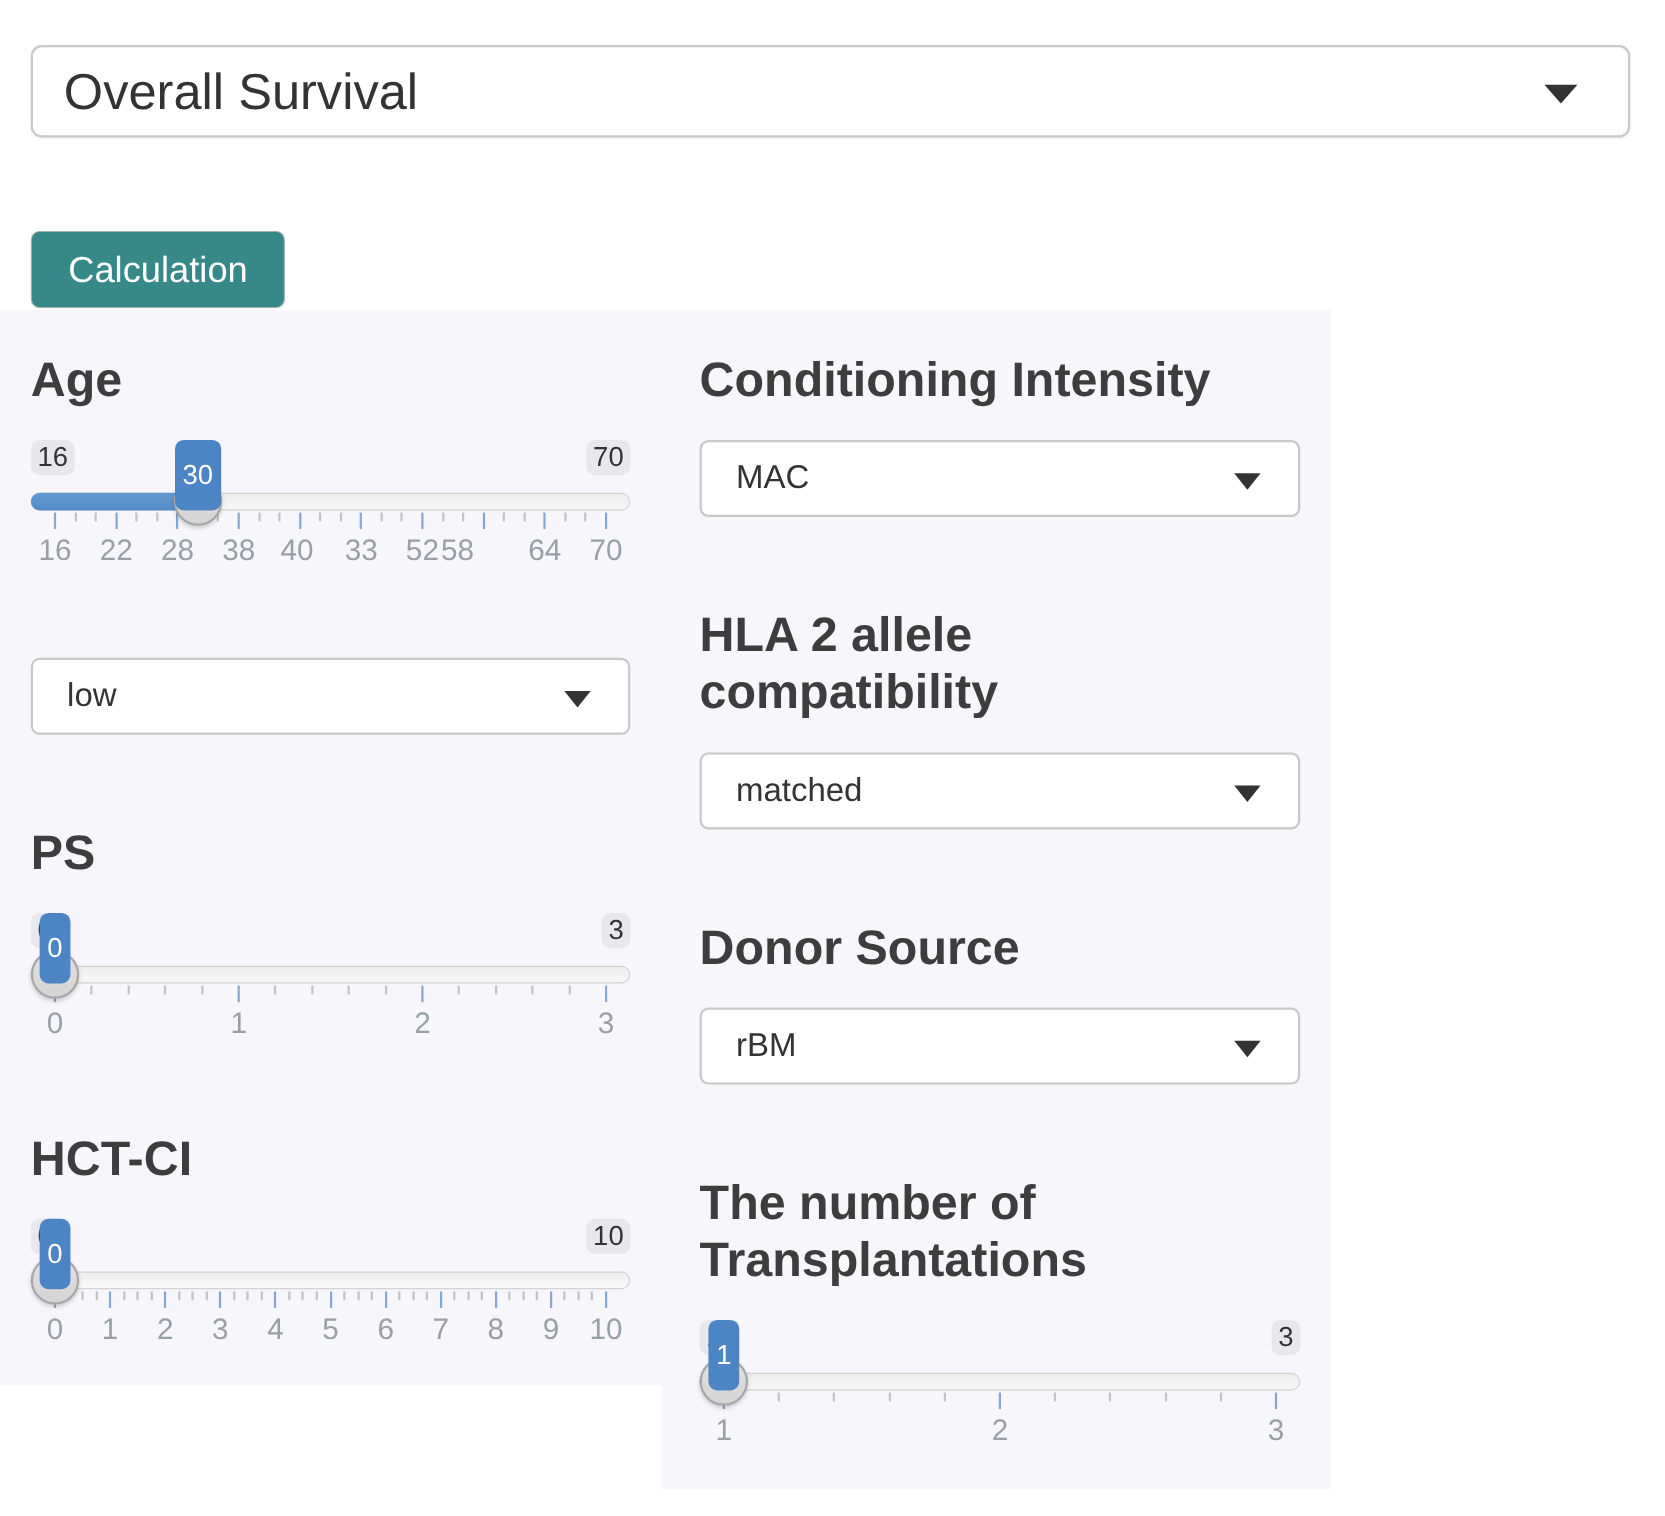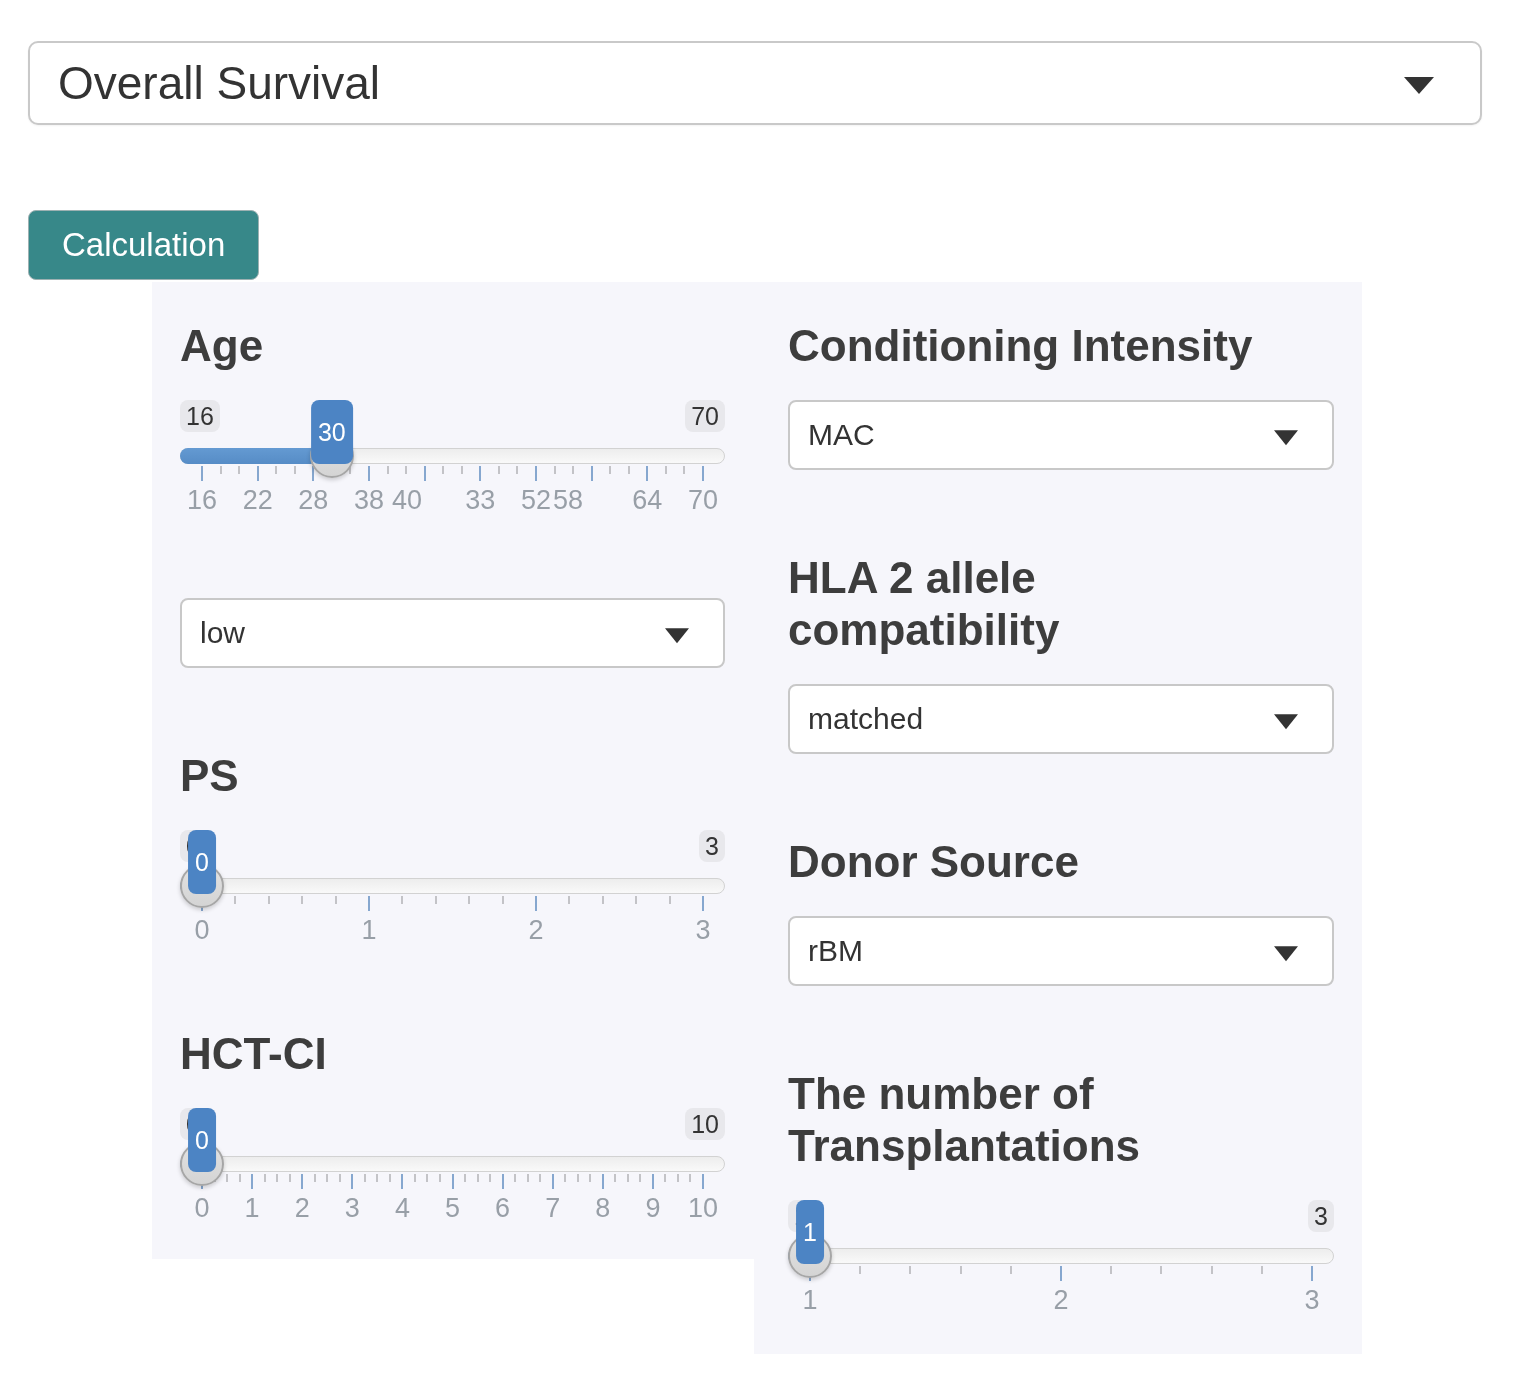--- a/index.html
+++ b/index.html
@@ -27,37 +27,37 @@
   
   .calc-btn{
     box-sizing:border-box;
     margin:85px 0 0 28px;height:70px;
     display:inline-flex;align-items:center;justify-content:center;
     padding:0 33px;
     background:#378889;border:1px solid #9db1b2;border-radius:8px;
     color:#fff;font-size:33px;cursor:pointer;
   }
   
-  .panel{display:flex;align-items:flex-start;margin-top:2px;justify-content:center;}
+  .panel{display:flex;align-items:flex-start;margin-top:2px;}
   .col{box-sizing:border-box;background:#f6f6fb;}
   .col-left{width:602px;padding:38px 29px 35px 28px;}
   .col-right{width:608px;padding:38px 28px 38px 34px;}
   .group{margin-bottom:82px;}
   .group:last-child{margin-bottom:0;}
   .ctl-label{
     margin:0 0 28px 0;max-width:520px;
     font-size:44px;line-height:52px;font-weight:700;color:#3d3d3d;
   }
   
   .select{
     box-sizing:border-box;position:relative;
     width:100%;height:70px;
     background:#fff;border:2px solid #c8c8c8;border-radius:8px;
     display:flex;align-items:center;
-    padding:0 70px 0 18px;
+    padding:0 70px 0 31px;
     font-size:30px;color:#333;cursor:pointer;
   }
   .select .caret{
     position:absolute;right:34px;top:50%;transform:translateY(-32%);
     width:0;height:0;border-left:12px solid transparent;border-right:12px solid transparent;
     border-top:15px solid #333;
   }
   
   .irs{position:relative;width:100%;}
   .irs-labels{position:relative;height:32px;margin-bottom:16px;font-size:25px;}
@@ -159,21 +159,21 @@
             <span class="irs-tick major" style="left: 467.333px;"></span>
             <span class="irs-tick minor" style="left: 485.889px;"></span>
             <span class="irs-tick minor" style="left: 504.444px;"></span>
             <span class="irs-tick major" style="left: 523px;"></span>
           </div>
         <div class="irs-tick-labels">
             <span class="irs-tick-label" style="left: 22px;">16</span>
             <span class="irs-tick-label" style="left: 77.6667px;">22</span>
             <span class="irs-tick-label" style="left: 133.333px;">28</span>
             <span class="irs-tick-label" style="left: 189px;">38</span>
-            <span class="irs-tick-label" style="left: 227px;">40</span>
+            <span class="irs-tick-label" style="left: 242px;">40</span>
             <span class="irs-tick-label" style="left: 300.333px;">33</span>
             <span class="irs-tick-label" style="left: 356px;">52</span>
             <span class="irs-tick-label" style="left: 388px;">58</span>
             <span class="irs-tick-label" style="left: 467.333px;">64</span>
             <span class="irs-tick-label" style="left: 523px;">70</span>
           </div>
       </div>
     </section>
 
     <section class="group">

